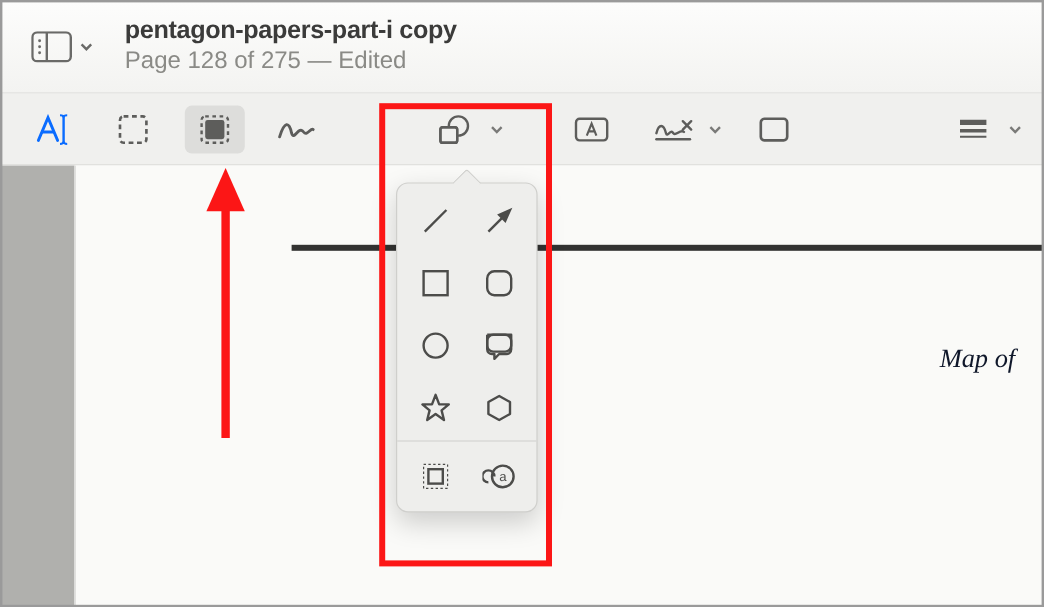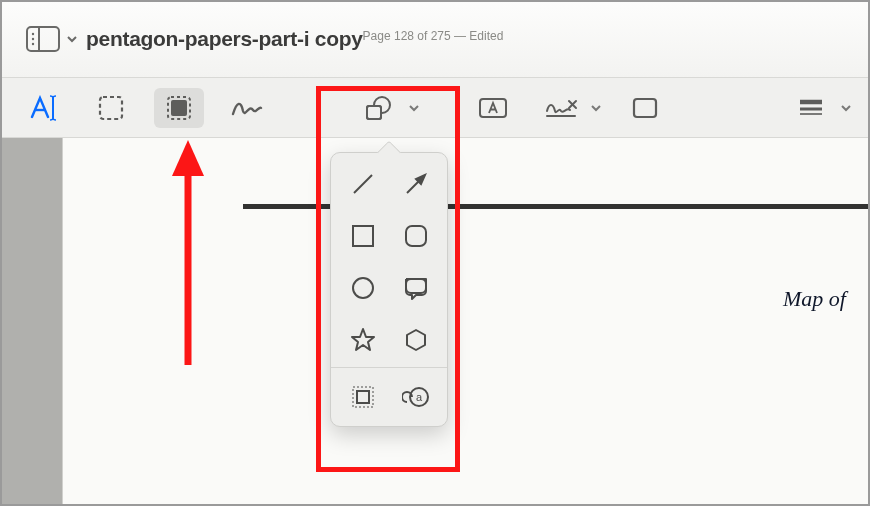--- a/index.html
+++ b/index.html
@@ -24,31 +24,31 @@
     display: inline-flex;
     align-items: center;
     gap: 6px;
     padding: 6px 8px;
     border-radius: 6px;
     color: #6a6a68;
   }
   .sidebar-btn svg { display:block; }
   .title-area {
     display: flex;
-    flex-direction: row;
-    text-align: right;
+    flex-direction: column;
+    margin-left: 18px;
   }
   .doc-title {
     font-size: 21px;
     font-weight: 700;
     color: #3b3b3a;
     letter-spacing: -0.3px;
   }
   .doc-subtitle {
-    font-size: 12px;
+    font-size: 20px;
     color: #8a8a86;
     margin-top: 2px;
   }
   .toolbar {
     height: 60px;
     background: #f0f0ee;
     border-bottom: 1px solid #d8d8d5;
     display: flex;
     align-items: center;
     padding: 0 18px;

